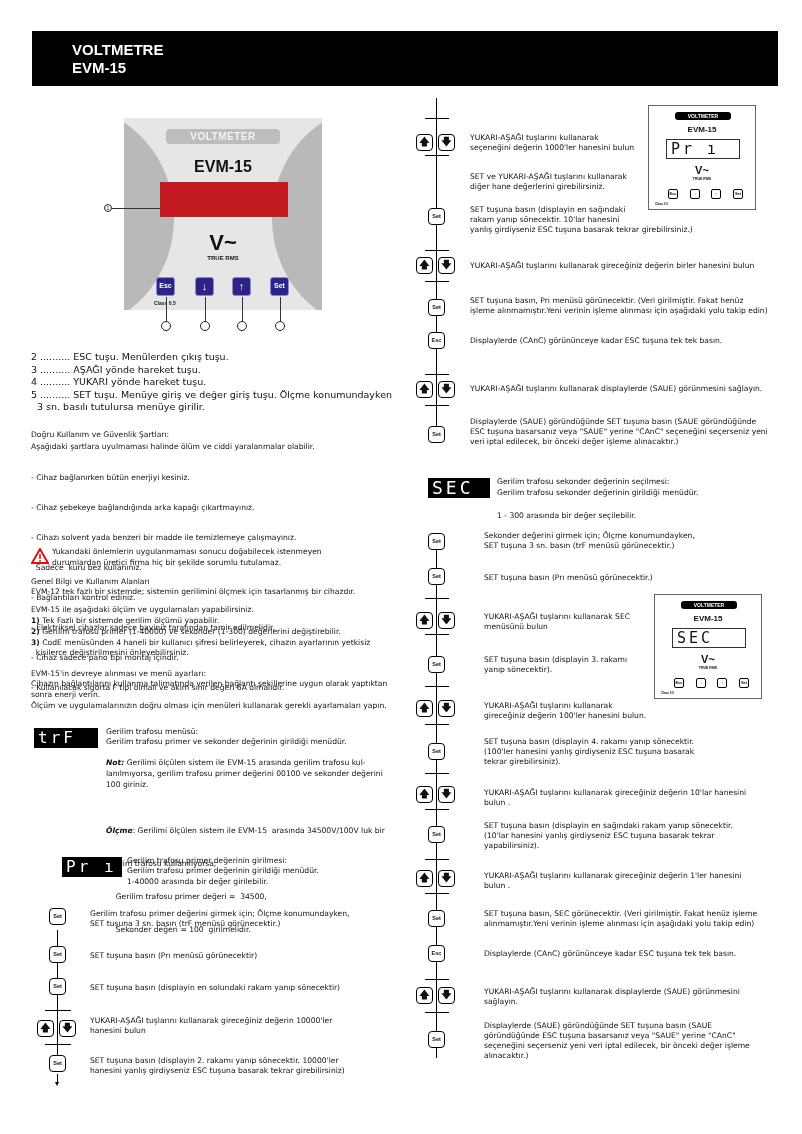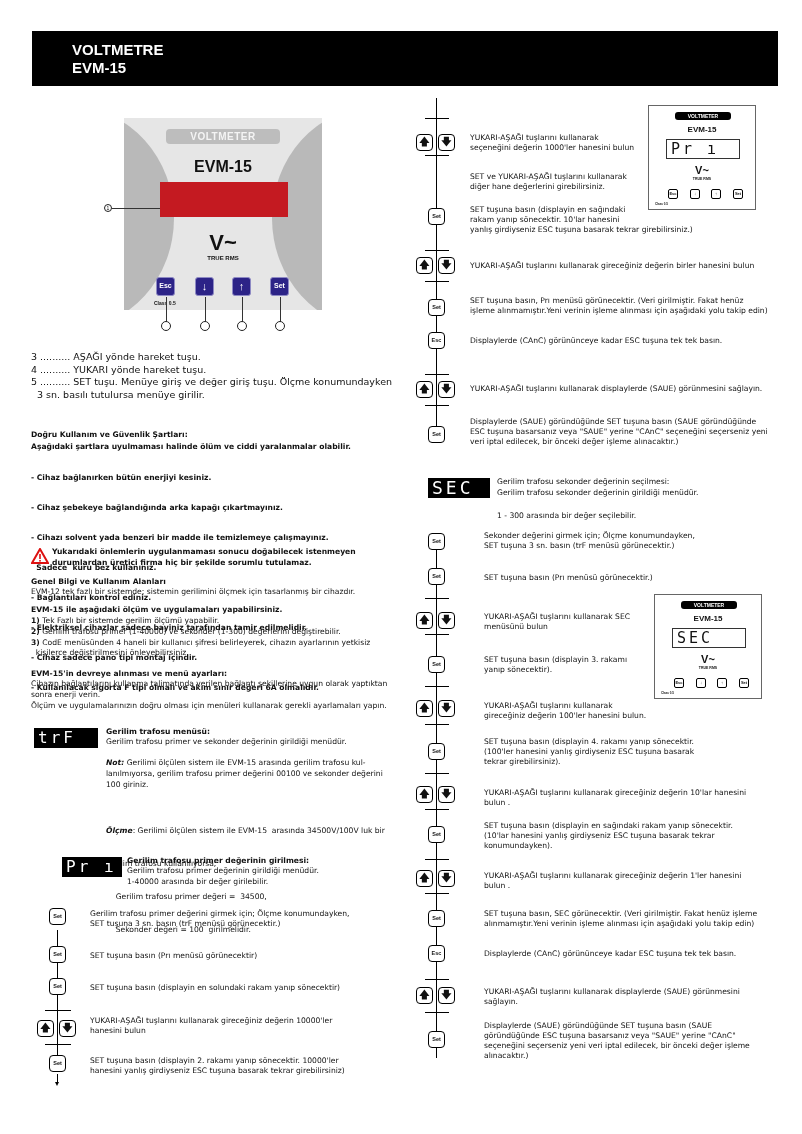--- a/index.html
+++ b/index.html
@@ -22,21 +22,21 @@
   .device .rms { position: absolute; left: 0; width: 100%; top: 137px; text-align: center; font-weight: bold; font-size: 6px; }
   .device .btn { position: absolute; top: 159px; width: 19px; height: 19px; background: #2c2387; border: 1.5px solid #8e8ac4; border-radius: 3px; color: #fff; font-weight: bold; font-size: 7px; text-align: center; line-height: 16px; }
   .device .cls { position: absolute; left: 30px; top: 182px; font-size: 5px; font-weight: bold; }
 
   .callout-1 { position: absolute; left: 104px; top: 204px; width: 8px; height: 8px; border: 1px solid #222; border-radius: 50%; font-size: 5px; text-align: center; line-height: 6px; }
   .callout-line { position: absolute; background: #333; }
   .pin { position: absolute; top: 321px; width: 10px; height: 10px; border: 1px solid #222; border-radius: 50%; background: #fff; }
 
   .tx { position: absolute; font-size: 9px; line-height: 11px; font-family: "DejaVu Sans", sans-serif; }
   .tx8 { position: absolute; font-size: 7.6px; line-height: 10px; font-family: "DejaVu Sans", sans-serif; }
-  .b { font-weight: bold; }
+  .b { font-weight: normal; }
 
   .seg { position: absolute; background: #000; color: #fff; font-family: "DejaVu Sans Mono", monospace; font-size: 16px; line-height: 20px; padding-left: 4px; letter-spacing: 3px; }
 
   .fbtn { position: absolute; width: 17px; height: 17px; border: 1.6px solid #000; border-radius: 4px; background: #fff; font-size: 5.5px; font-weight: bold; text-align: center; line-height: 14px; }
   .vline { position: absolute; width: 1px; background: #000; }
   .hline { position: absolute; height: 1px; background: #000; }
   .arr { position: absolute; width: 0; height: 0; border-left: 2.5px solid transparent; border-right: 2.5px solid transparent; border-top: 4px solid #000; }
 
   
   .mini { position: absolute; width: 108px; height: 105px; border: 1px solid #666; background: #fff; }
@@ -75,20 +75,21 @@
 <div class="callout-line" style="left:166px;top:297px;width:1px;height:25px"></div>
 <div class="callout-line" style="left:205px;top:297px;width:1px;height:25px"></div>
 <div class="callout-line" style="left:242px;top:297px;width:1px;height:25px"></div>
 <div class="callout-line" style="left:280px;top:297px;width:1px;height:25px"></div>
 <div class="pin" style="left:161px"></div>
 <div class="pin" style="left:200px"></div>
 <div class="pin" style="left:237px"></div>
 <div class="pin" style="left:275px"></div>
 
 <div class="tx" style="left:31px;top:351px;font-size:9.5px;line-height:12.5px">
+  <div>2 .......... ESC tuşu. Menülerden çıkış tuşu.</div>
   <div>3 .......... AŞAĞI yönde hareket tuşu.</div>
   <div>4 .......... YUKARI yönde hareket tuşu.</div>
   <div>5 .......... SET tuşu. Menüye giriş ve değer giriş tuşu.  Ölçme konumundayken</div>
   <div style="white-space:pre">  3 sn. basılı tutulursa menüye girilir.</div>
 </div>
 
 <div class="tx8 b" style="left:31px;top:430px">Doğru Kullanım ve Güvenlik Şartları:</div>
 <div class="tx8 b" style="left:31px;top:442px">Aşağıdaki şartlara uyulmaması halinde ölüm ve ciddi yaralanmalar olabilir.</div>
 <div class="tx8 b" style="left:31px;top:453px;white-space:pre">
   <div>- Cihaz bağlanırken bütün enerjiyi kesiniz.</div>
@@ -269,21 +270,21 @@
 <div class="fbtn" style="left:416px;top:786px;font-size:10px">🡅</div>
 <div class="fbtn" style="left:438px;top:786px;font-size:10px">🡇</div>
 <div class="tx8" style="left:484px;top:788px">
     <div>YUKARI-AŞAĞI tuşlarını kullanarak gireceğiniz değerin 10'lar hanesini</div>
     <div>bulun .</div>
   </div>
 <div class="fbtn" style="left:428px;top:826px">Set</div>
 <div class="tx8" style="left:484px;top:821px">
     <div>SET tuşuna basın (displayin en sağındaki rakam yanıp sönecektir.</div>
     <div>(10'lar hanesini yanlış girdiyseniz ESC tuşuna basarak tekrar</div>
-    <div>konumundayken).</div>
+    <div>yapabilirsiniz).</div>
   </div>
 <div class="hline" style="left:425px;top:859px;width:24px"></div>
 <div class="hline" style="left:425px;top:893px;width:24px"></div>
 <div class="fbtn" style="left:416px;top:870px;font-size:10px">🡅</div>
 <div class="fbtn" style="left:438px;top:870px;font-size:10px">🡇</div>
 <div class="tx8" style="left:484px;top:871px">
     <div>YUKARI-AŞAĞI tuşlarını kullanarak gireceğiniz değerin 1'ler hanesini</div>
     <div>bulun .</div>
   </div>
 <div class="fbtn" style="left:428px;top:910px">Set</div>

